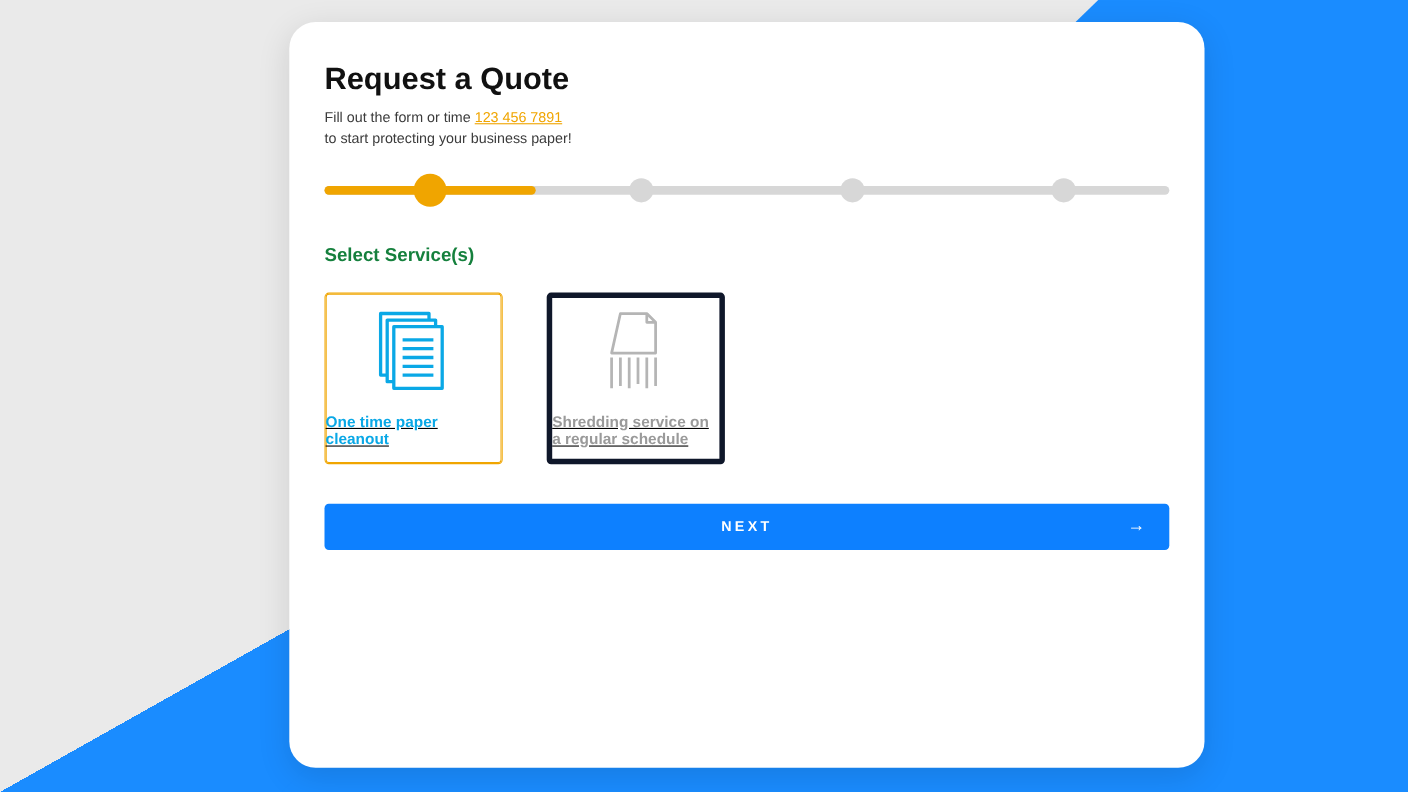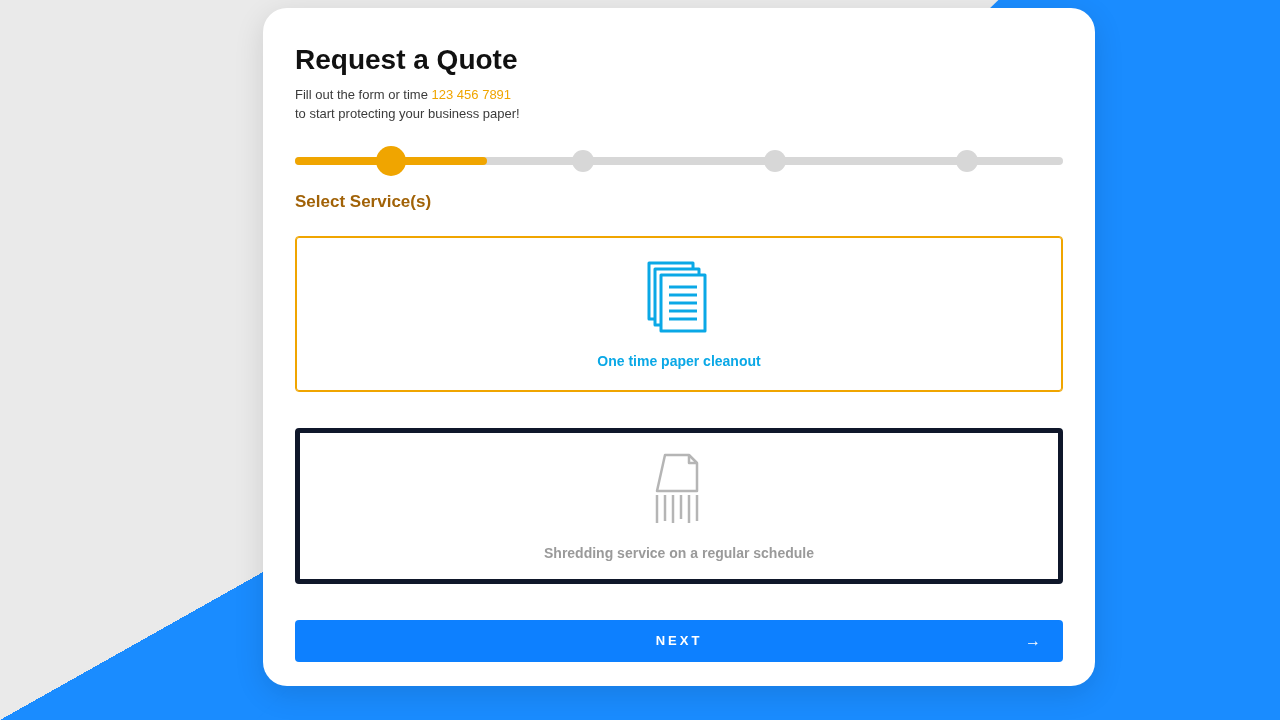--- a/index.html
+++ b/index.html
@@ -10,36 +10,36 @@
     background: linear-gradient(to bottom right, #eaeaea 0%, #eaeaea 50%, #1a8cff 50%, #1a8cff 100%);
     clip-path: polygon(70% 0, 100% 0, 100% 100%, 0 100%, 70% 0);
   }
   .bg-diag::after{
     content:""; position:absolute; inset:0;
     background:#1a8cff;
     clip-path: polygon(78% 0, 100% 0, 100% 100%, 20% 100%);
   }
   .card {
     position: absolute; z-index: 1;
-    left: 263px; top: 8px; width: 832px; height: 678px;
+    left: 263px; top: 20px; width: 832px; height: 678px;
     background: #ffffff; border-radius: 24px;
     box-shadow: 0 8px 30px rgba(0,0,0,0.12);
     padding: 36px 32px 28px 32px;
   }
   .title { font-size: 28px; font-weight: 600; color: #111; margin-bottom: 10px; }
   .subtitle { font-size: 13px; color: #3b3b3b; line-height: 1.45; }
-  .subtitle .phone { color: #f0a500; }
+  .subtitle .phone { color: #f0a500; text-decoration: underline; }
   .stepper { position: relative; margin-top: 24px; height: 26px; }
   .track { position: absolute; left: 0; right: 0; top: 50%; transform: translateY(-50%); height: 8px; background: #d7d7d7; border-radius: 4px; }
   .track-fill { position: absolute; left: 0; top: 50%; transform: translateY(-50%); height: 8px; background: #f0a500; border-radius: 4px; width: 25%; }
   .dot { position: absolute; top: 50%; transform: translate(-50%,-50%); width: 22px; height: 22px; border-radius: 50%; background: #d7d7d7; }
   .dot.active { width: 30px; height: 30px; background: #f0a500; }
   .d1{left:12.5%} .d2{left:37.5%} .d3{left:62.5%} .d4{left:87.5%}
-  .section-title { font-size: 17px; font-weight: 600; margin-top: 18px; color: #a16207; }
-  .grid { display: grid; grid-template-columns: 1fr; gap: 36px 40px; margin-top: 24px; }
+  .section-title { font-size: 17px; font-weight: 600; margin-top: 36px; color: #15803d; }
+  .grid { display: grid; grid-template-columns: 1fr 1fr 1fr 1fr; gap: 36px 40px; margin-top: 24px; text-decoration: underline; }
   .tile {
     position: relative; height: 156px; border: 5px solid #0f172a; border-radius: 4px;
     display: flex; flex-direction: column; align-items: center; justify-content: center;
     cursor: pointer; background: #fff;
   }
   .tile.selected { border: 1px solid #f0a500; box-shadow: 0 0 0 1px #f0a500 inset; }
   .tile .icon { width: 80px; height: 76px; display:flex; align-items:center; justify-content:center; }
   .tile .label { font-size: 14px; font-weight: 600; margin-top: 18px; color: #9a9a9a; }
   .tile.selected .label { color: #0aa8e6; }
   .next-btn {

